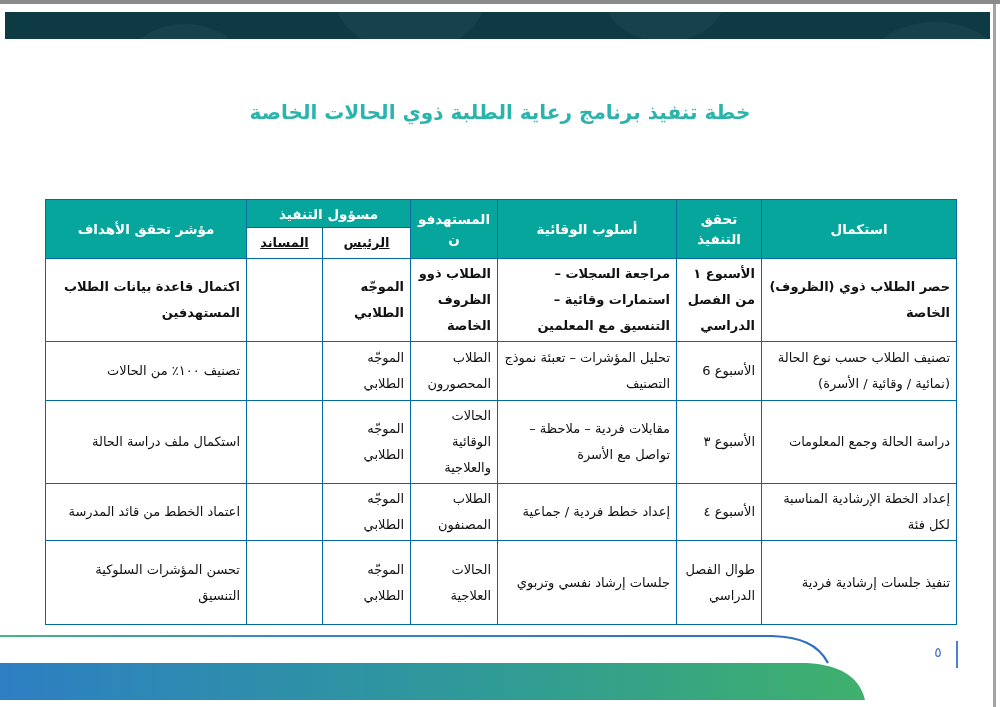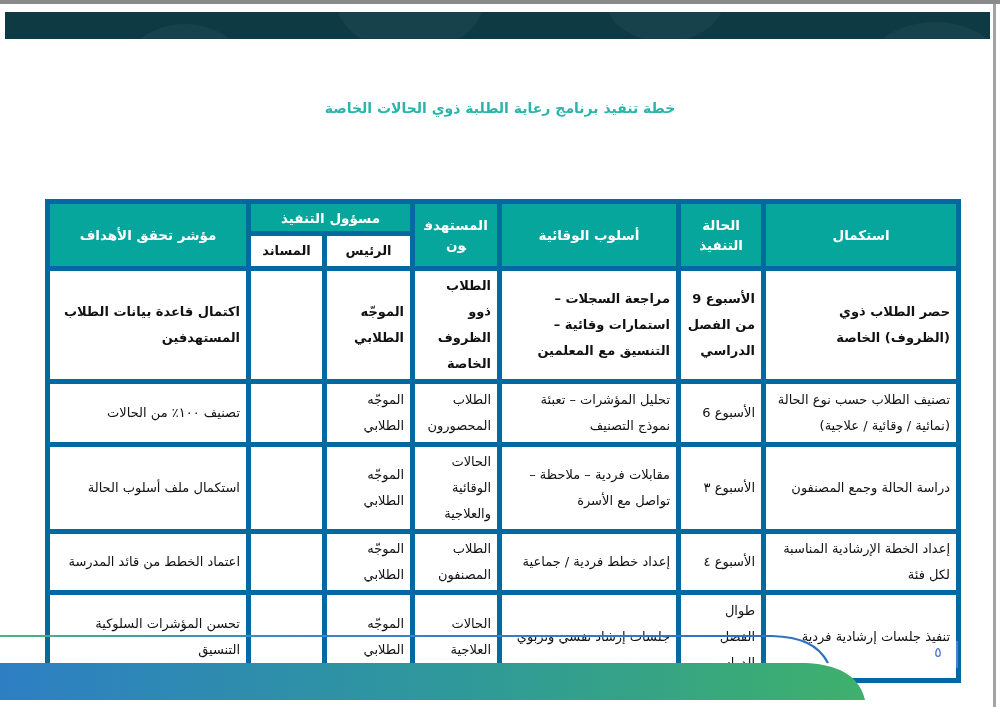--- a/index.html
+++ b/index.html
@@ -15,38 +15,38 @@
     background:#0d3a43;overflow:hidden;
   }
   .header-bar .blob{position:absolute;border-radius:50%;background:#ffffff;opacity:0.045;}
   .blob.b1{width:120px;height:90px;left:120px;top:12px;}
   .blob.b2{width:150px;height:110px;left:330px;top:-70px;}
   .blob.b3{width:140px;height:100px;left:860px;top:10px;}
   .blob.b4{width:120px;height:90px;left:600px;top:-60px;}
 
   .slide-title{
     position:absolute;left:0;top:100px;width:1000px;text-align:center;
-    color:#2bb4ab;font-weight:bold;font-size:14px;direction:rtl;
+    color:#2bb4ab;font-weight:bold;font-size:20px;direction:rtl;
   }
 
   
   .plan-table{
     position:absolute;left:45px;top:199px;width:911px;
     border-collapse:collapse;direction:rtl;table-layout:fixed;
     font-size:13px;color:#111;
   }
   .plan-table th,.plan-table td{
-    border:5px solid #0369a1;vertical-align:middle;
+    border:1px solid #0369a1;vertical-align:middle;
     padding:2px 6px;line-height:26px;word-wrap:break-word;
   }
   .plan-table thead th{
     background:#06a69d;color:#ffffff;font-weight:bold;font-size:13.5px;line-height:20px;
   }
   .plan-table thead tr.h1 th{height:23px;}
-  .plan-table thead tr.h2 th{height:26px;}
+  .plan-table thead tr.h2 th{height:26px;text-decoration:underline;}
   .plan-table thead th.sub{background:#ffffff;color:#111;font-size:13px;}
   .r1 td{height:76px;font-weight:bold;}
   .r2 td{height:54px;}
   .r3 td{height:76px;margin-left:40px;}
   .r4 td{height:50px;}
   .r5 td{height:79px;}
 
   
   .footer-art{position:absolute;left:0;top:634px;width:1000px;height:70px;}
   .page-num{
@@ -76,58 +76,58 @@
       <col style="width:85px">
       <col style="width:179px">
     <col style="width:87px">
       <col style="width:88px">
       <col style="width:76px">
     <col style="width:201px">
   </colgroup>
   <thead>
     <tr class="h1">
       <th rowspan="2">استكمال</th>
-      <th rowspan="2">الحالة التنفيذ</th>
+      <th rowspan="2">تحقق التنفيذ</th>
       <th rowspan="2">أسلوب الوقائية</th>
       <th rowspan="2">المستهدفون</th>
       <th colspan="2">مسؤول التنفيذ</th>
       <th rowspan="2">مؤشر تحقق الأهداف</th>
     </tr>
     <tr class="h2">
       <th class="sub">الرئيس</th>
       <th class="sub">المساند</th>
     </tr>
   </thead>
   <tbody>
     <tr class="r1">
       <td>حصر الطلاب ذوي (الظروف) الخاصة</td>
-      <td>الأسبوع 9 من الفصل الدراسي</td>
+      <td>الأسبوع ١ من الفصل الدراسي</td>
       <td>مراجعة السجلات – استمارات وقائية – التنسيق مع المعلمين</td>
       <td>الطلاب ذوو الظروف الخاصة</td>
       <td>الموجّه الطلابي</td>
       <td></td>
       <td>اكتمال قاعدة بيانات الطلاب المستهدفين</td>
     </tr>
     <tr class="r2">
-      <td>تصنيف الطلاب حسب نوع الحالة (نمائية / وقائية / علاجية)</td>
+      <td>تصنيف الطلاب حسب نوع الحالة (نمائية / وقائية / الأسرة)</td>
       <td>الأسبوع 6</td>
       <td>تحليل المؤشرات – تعبئة نموذج التصنيف</td>
       <td>الطلاب المحصورون</td>
       <td>الموجّه الطلابي</td>
       <td></td>
       <td>تصنيف ١٠٠٪ من الحالات</td>
     </tr>
     <tr class="r3">
-      <td>دراسة الحالة وجمع المصنفون</td>
+      <td>دراسة الحالة وجمع المعلومات</td>
       <td>الأسبوع ٣</td>
       <td>مقابلات فردية – ملاحظة – تواصل مع الأسرة</td>
       <td>الحالات الوقائية والعلاجية</td>
       <td>الموجّه الطلابي</td>
       <td></td>
-      <td>استكمال ملف أسلوب الحالة</td>
+      <td>استكمال ملف دراسة الحالة</td>
     </tr>
     <tr class="r4">
       <td>إعداد الخطة الإرشادية المناسبة لكل فئة</td>
       <td>الأسبوع ٤</td>
       <td>إعداد خطط فردية / جماعية</td>
       <td>الطلاب المصنفون</td>
       <td>الموجّه الطلابي</td>
       <td></td>
       <td>اعتماد الخطط من قائد المدرسة</td>
     </tr>

